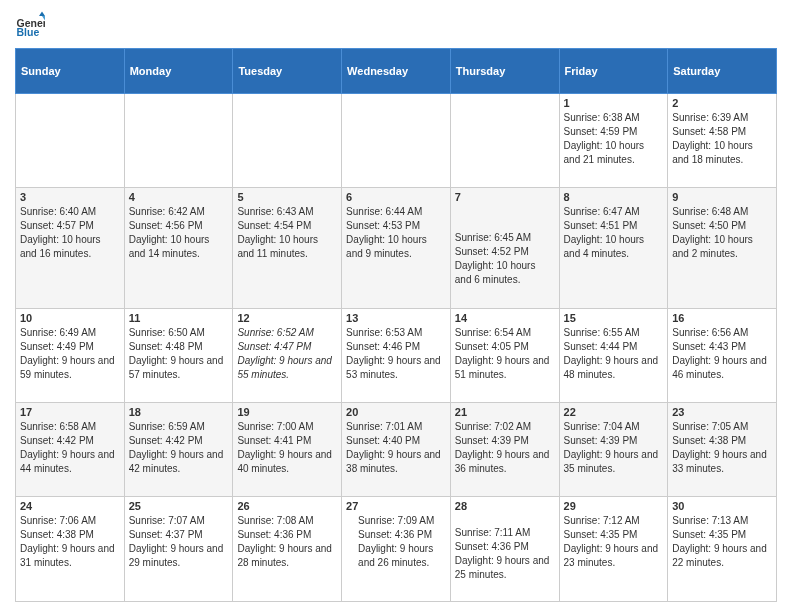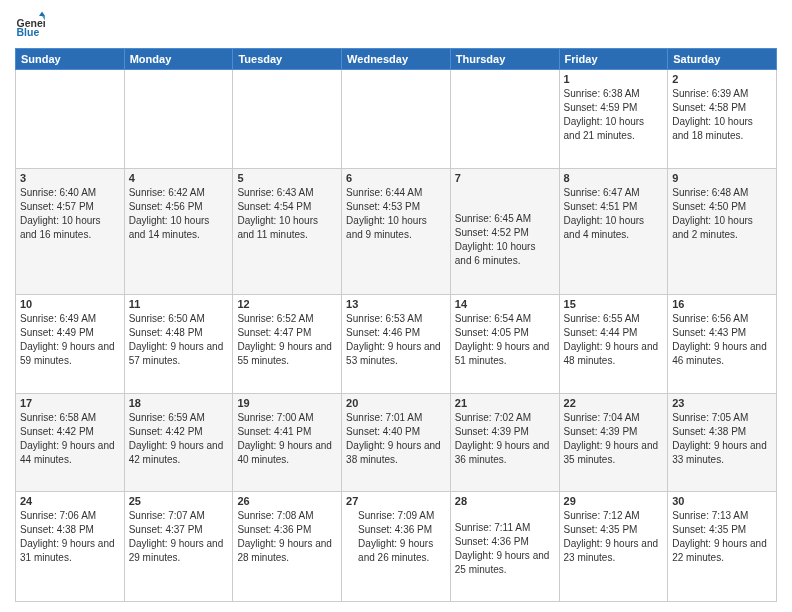--- a/index.html
+++ b/index.html
@@ -52,21 +52,21 @@
     .cal-table {
       width: 100%;
       border-collapse: collapse;
       flex: 1;
       table-layout: fixed;
     }
     .cal-table th {
       background-color: #2a6db5;
       color: #fff;
       font-size: 11px;
-      padding: 4px 5px;
+      padding: 16px 5px;
       text-align: left;
       border: 1px solid #4a8dd5;
       font-weight: bold;
     }
     .cal-table td {
       border: 1px solid #ccc;
       vertical-align: top;
       padding: 3px 4px;
       font-size: 9.5px;
       color: #333;
@@ -196,21 +196,21 @@
 Daylight: 9 hours and 59 minutes.</div>
             </td>
             <td>
               <span class="day-num">11</span>
               <div class="day-info" style="white-space: pre-line;">Sunrise: 6:50 AM
 Sunset: 4:48 PM
 Daylight: 9 hours and 57 minutes.</div>
             </td>
             <td>
               <span class="day-num">12</span>
-              <div class="day-info" style="white-space: pre-line;">Sunrise: 6:52 AM
+              <div class="day-info" style="white-space: pre-line; font-style: italic;">Sunrise: 6:52 AM
 Sunset: 4:47 PM
 Daylight: 9 hours and 55 minutes.</div>
             </td>
             <td>
               <span class="day-num">13</span>
               <div class="day-info" style="white-space: pre-line;">Sunrise: 6:53 AM
 Sunset: 4:46 PM
 Daylight: 9 hours and 53 minutes.</div>
             </td>
             <td>

